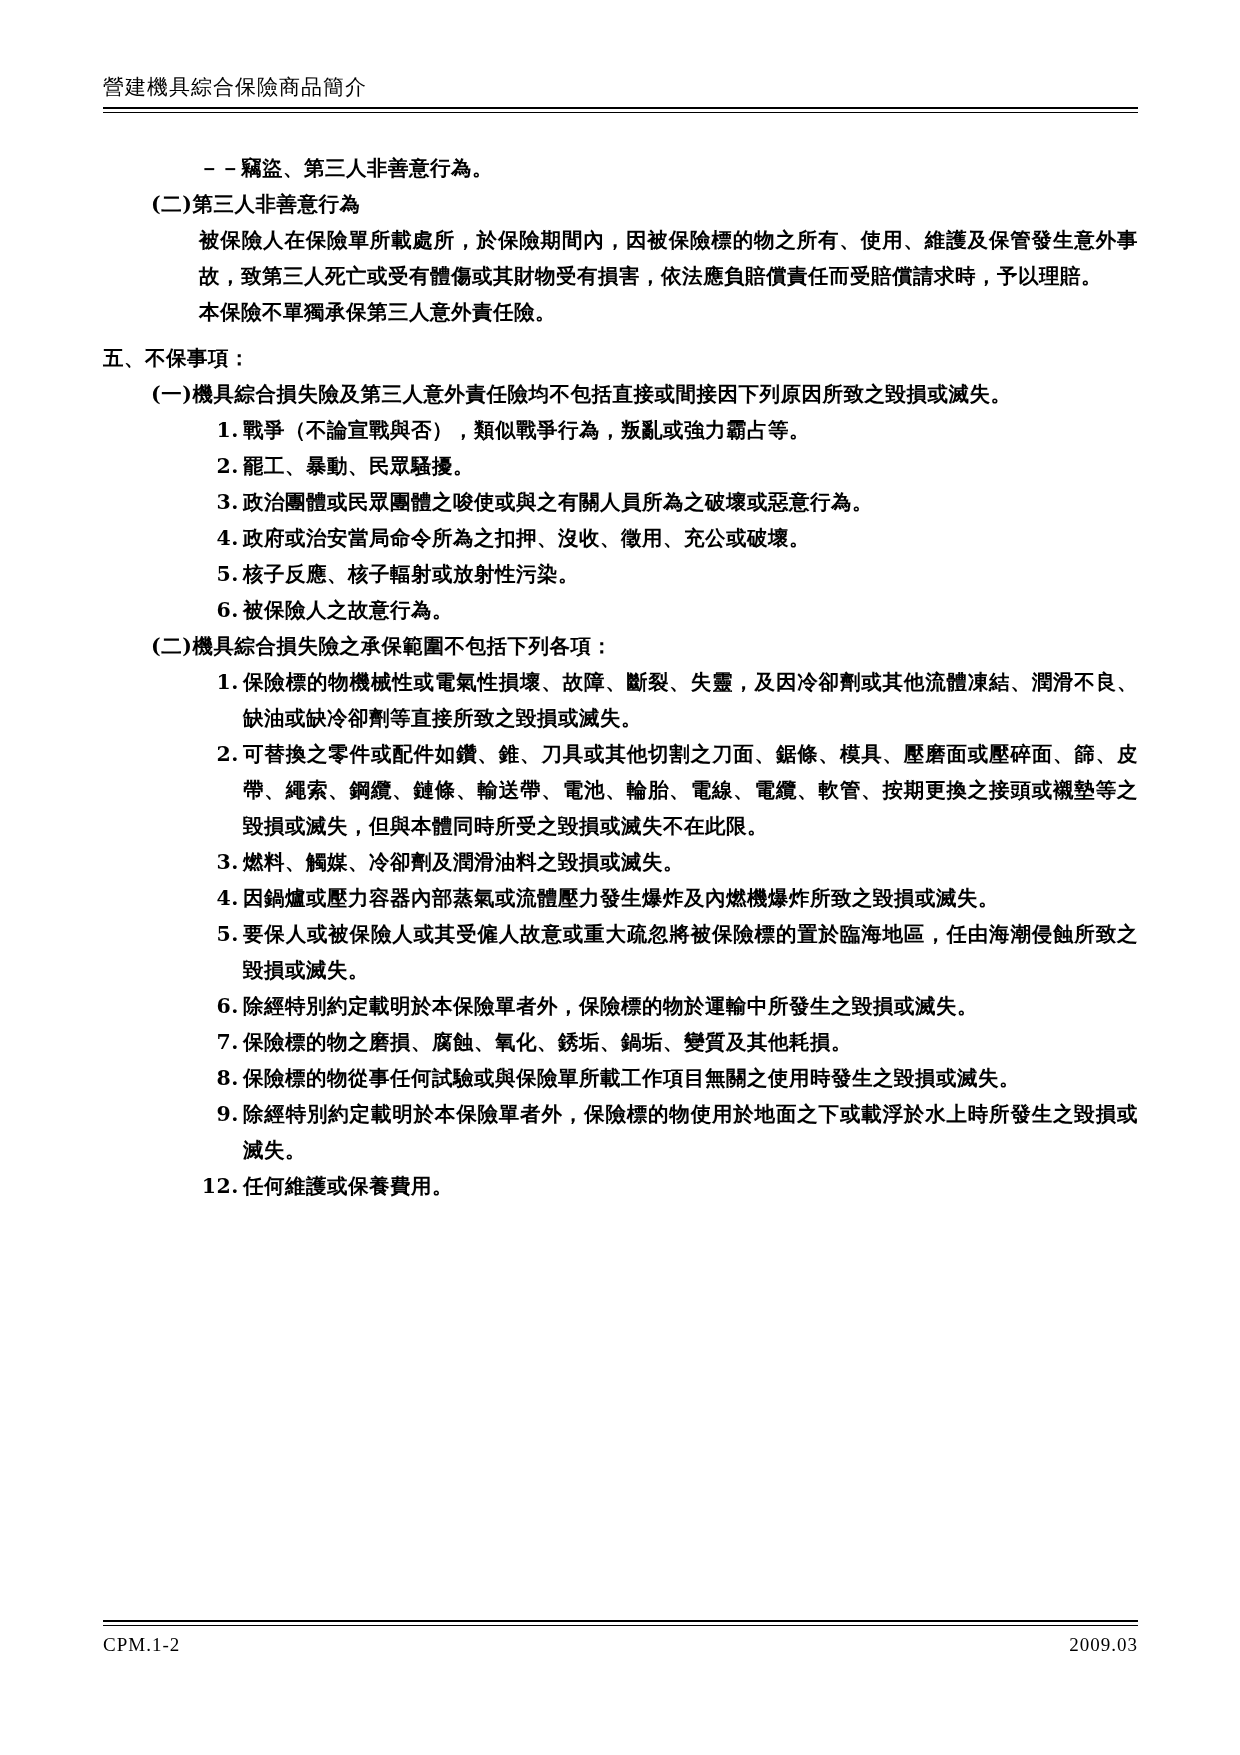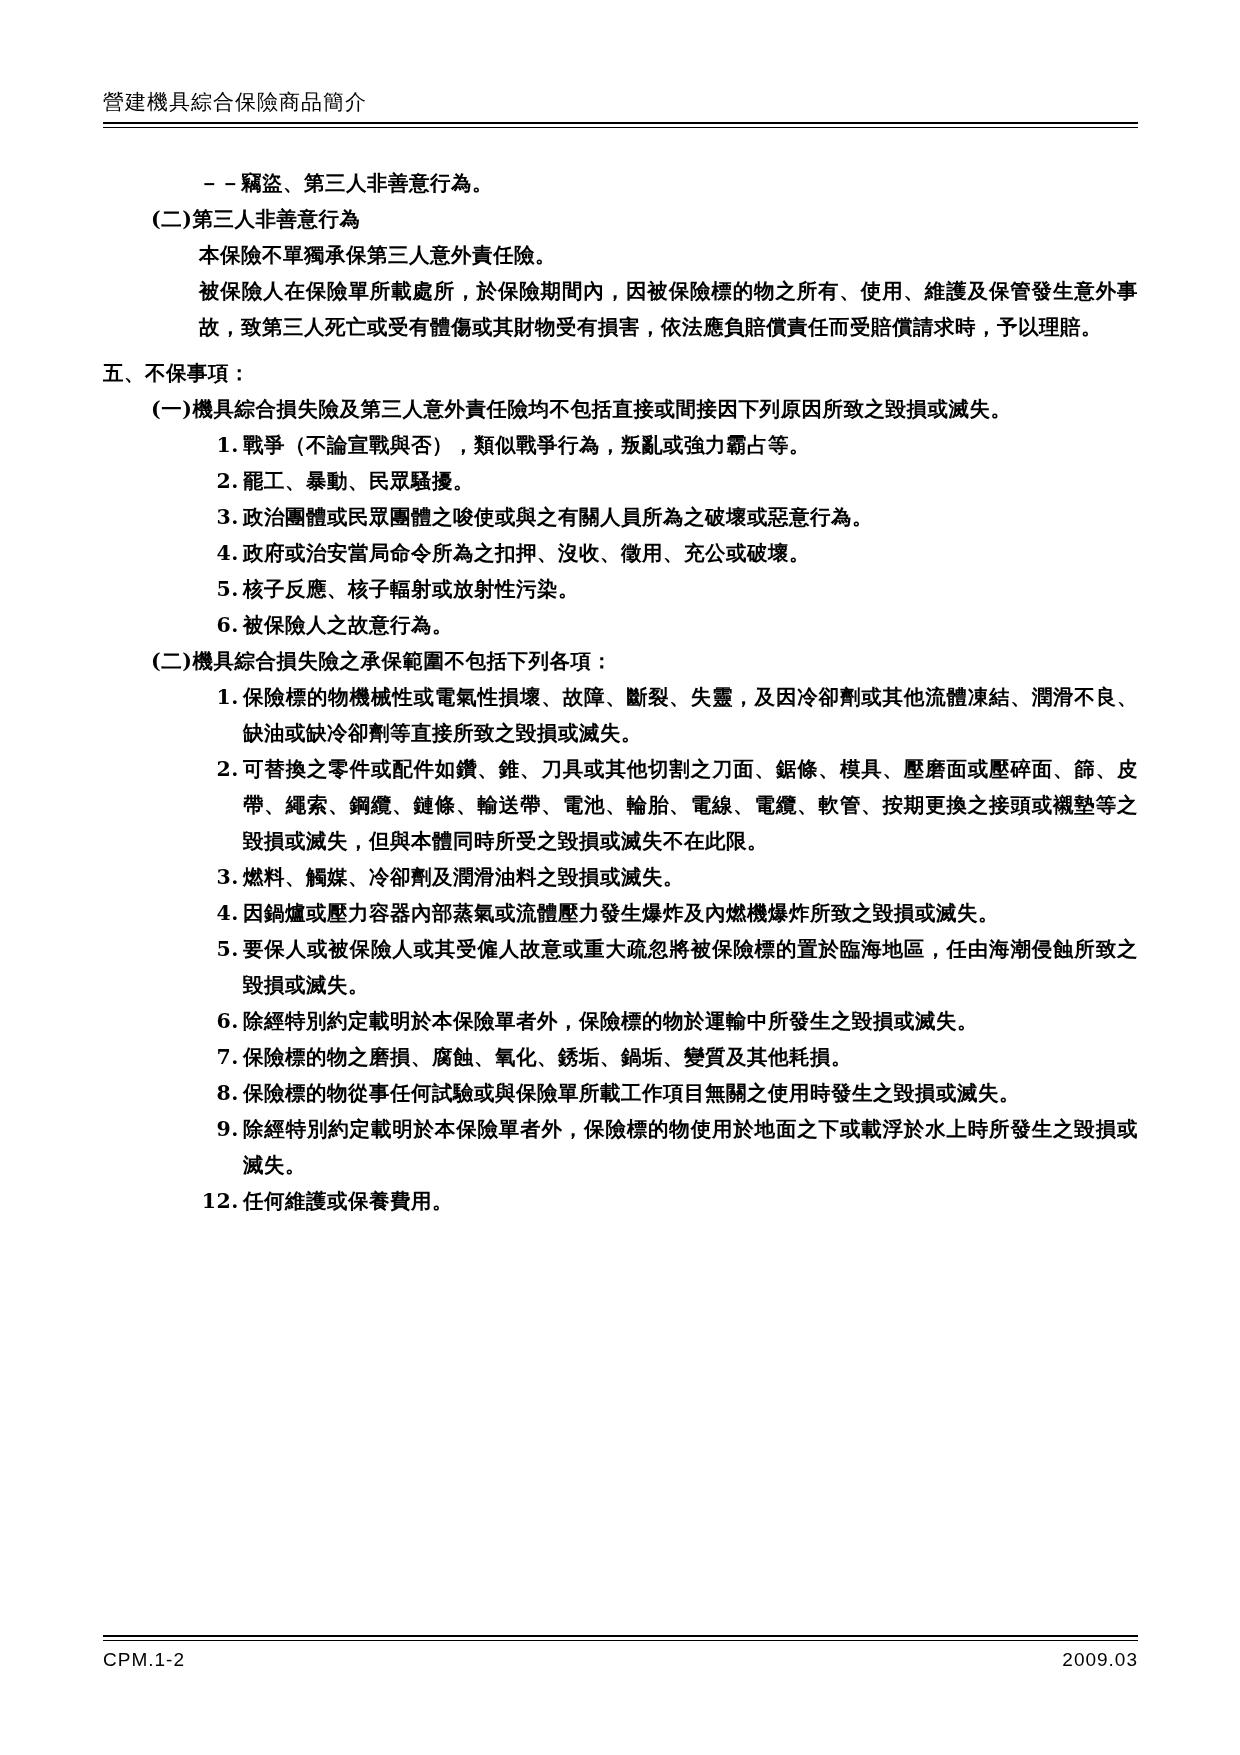--- a/index.html
+++ b/index.html
@@ -9,21 +9,21 @@
   }
   body {
     width: 1240px;
     height: 1755px;
     font-family: "DejaVu Serif", "Liberation Serif", serif;
     color: #000000;
     position: relative;
   }
   .page {
     position: absolute;
-    left: 0; top: 15px;
+    left: 0; top: 0;
     width: 1240px;
     height: 1686px;
     box-sizing: border-box;
     padding: 0;
   }
   .header {
     position: absolute;
     left: 103px;
     top: 72px;
     width: 1035px;
@@ -99,21 +99,21 @@
     border-top: 2px solid #000;
     border-bottom: 1px solid #000;
     height: 3px;
     width: 1035px;
   }
   .footer-row {
     display: flex;
     justify-content: space-between;
     margin-top: 8px;
     font-size: 19px;
-    font-family: Liberation Sans, sans-serif;
+    font-family: Liberation Serif, serif;
     letter-spacing: 1px;
   }
 </style>
 </head>
 <body>
 
 <div class="page">
 
   <div class="header">
     <div class="header-title">營建機具綜合保險商品簡介</div>
@@ -122,22 +122,22 @@
 
   <div class="content">
 
     <div class="blk lvl-dash">－－竊盜、第三人非善意行為。</div>
 
     <div class="blk lvl-paren row">
       <span class="marker paren">(二)</span>
       <span class="txt">第三人非善意行為</span>
     </div>
 
+    <div class="blk lvl-body" style="text-align:justify;">被保險人在保險單所載處所，於保險期間內，因被保險標的物之所有、使用、維護及保管發生意外事故，致第三人死亡或受有體傷或其財物受有損害，依法應負賠償責任而受賠償請求時，予以理賠。</div>
     <div class="blk lvl-body">本保險不單獨承保第三人意外責任險。</div>
-    <div class="blk lvl-body" style="text-align:justify;">被保險人在保險單所載處所，於保險期間內，因被保險標的物之所有、使用、維護及保管發生意外事故，致第三人死亡或受有體傷或其財物受有損害，依法應負賠償責任而受賠償請求時，予以理賠。</div>
 
     <div class="gap-md"></div>
 
     <div class="blk lvl-sec row">
       <span class="marker paren">五、</span>
       <span class="txt">不保事項：</span>
     </div>
 
     <div class="blk lvl-paren row">
       <span class="marker paren">(一)</span>

